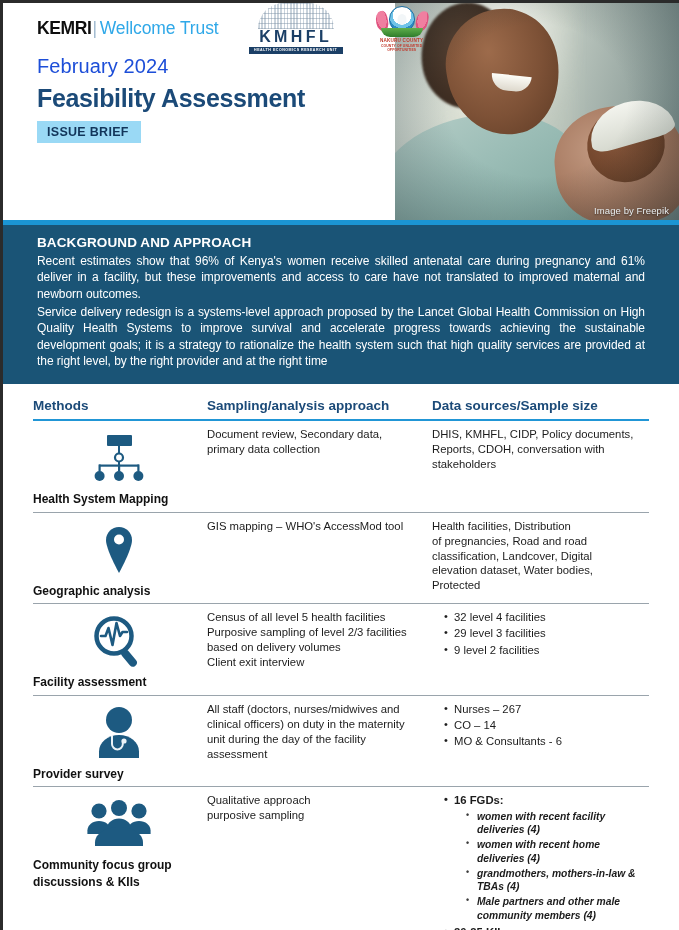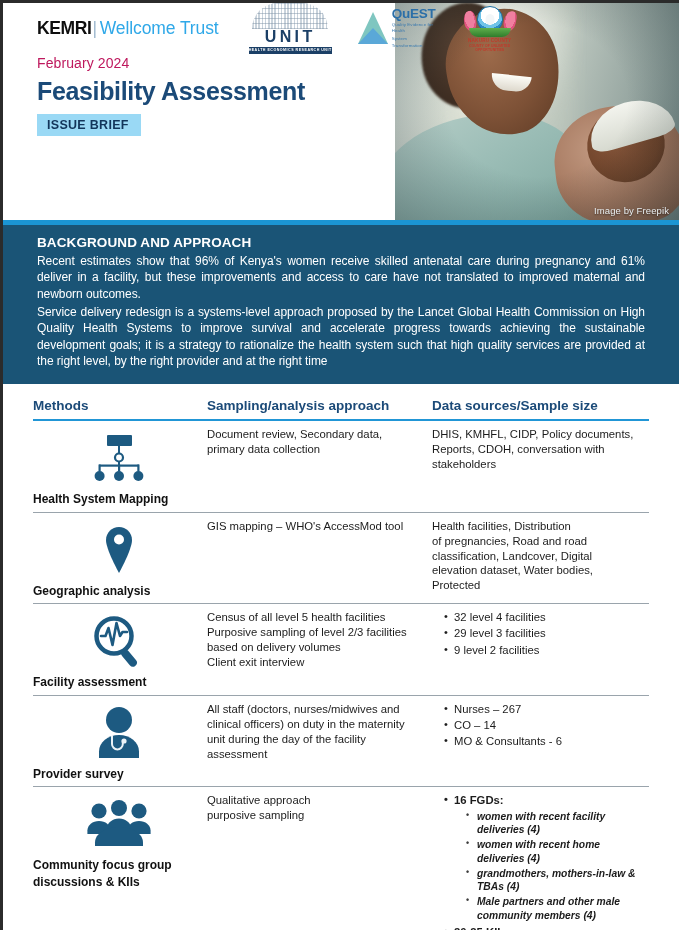--- a/index.html
+++ b/index.html
@@ -273,22 +273,22 @@
   }
 
   
   .title-block {
     position: absolute;
     left: 34px;
     top: 52px;
     width: 420px;
   }
   .issue-date {
-    font-size: 14px;
-    color: #be185d;
+    font-size: 20px;
+    color: #1d4ed8;
     font-weight: 400;
     margin-bottom: 4px;
     letter-spacing: .1px;
   }
   .main-title {
     font-size: 25px;
     line-height: 1.33;
     font-weight: 800;
     color: #1b4a78;
     letter-spacing: -.35px;
@@ -457,32 +457,24 @@
     <div class="logo-row">
 
       <div class="logo-kemri">
         <span class="k">KEMRI</span>
           <span class="bar">|</span>
           <span class="w">Wellcome Trust</span>
       </div>
 
       <div class="logo-heru">
         <div class="heru-dome"></div>
-        <div class="heru-word">UNIT</div>
+        <div class="heru-word">KMHFL</div>
         <div class="heru-sub">HEALTH ECONOMICS RESEARCH UNIT</div>
       </div>
 
-      <div class="logo-quest">
-        <div class="quest-tri"></div>
-        <div class="quest-txt">
-          <div class="quest-name">QuEST</div>
-          <div class="quest-tag">Quality Evidence for Health</div>
-          <div class="quest-tag">System Transformation</div>
-        </div>
-      </div>
 
       <div class="logo-county">
         <div class="county-crest">
           <div class="crest-bird-l"></div>
           <div class="crest-bird-r"></div>
           <div class="crest-shield"></div>
           <div class="crest-base"></div>
         </div>
         <div class="county-name">NAKURU COUNTY</div>
         <div class="county-motto">COUNTY OF UNLIMITED OPPORTUNITIES</div>

